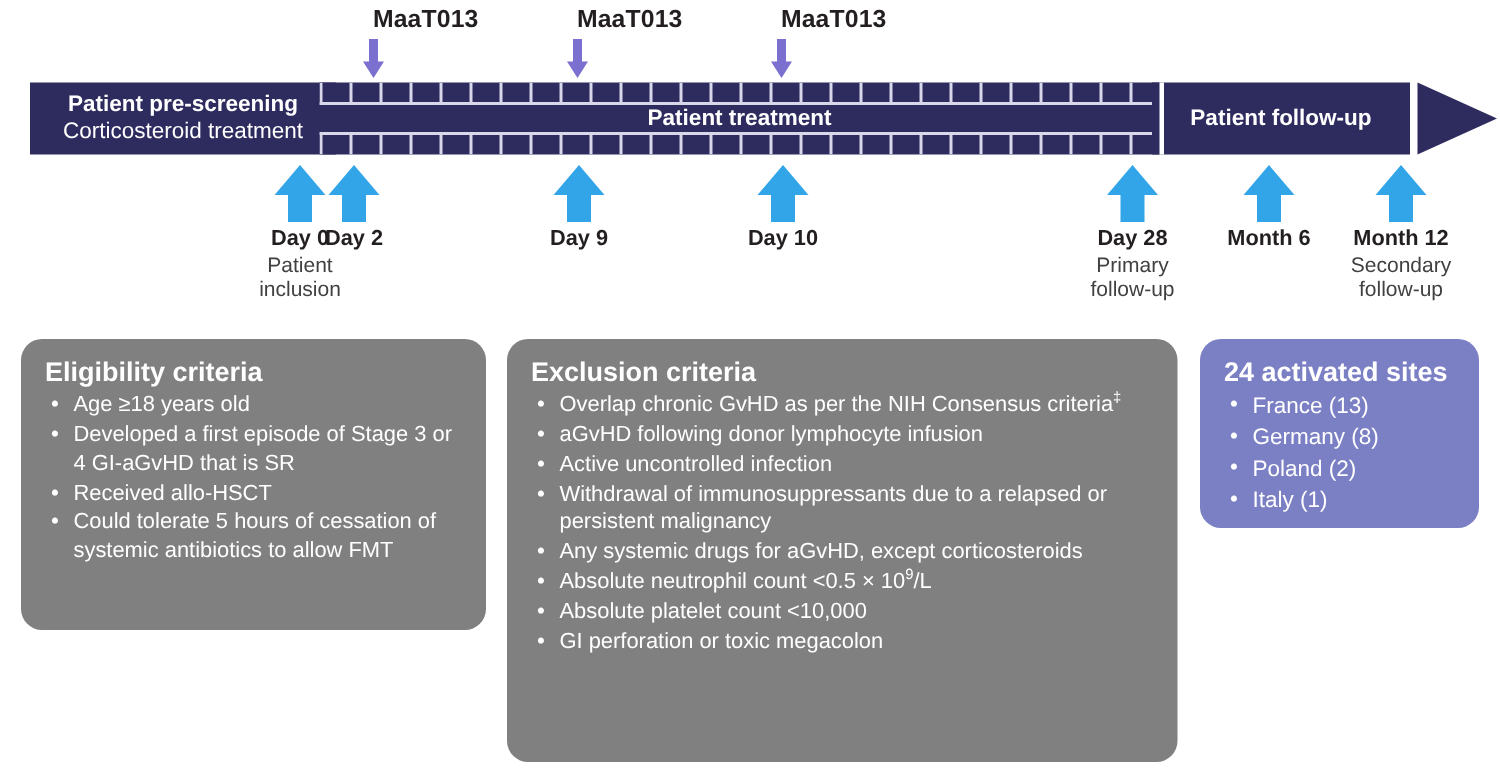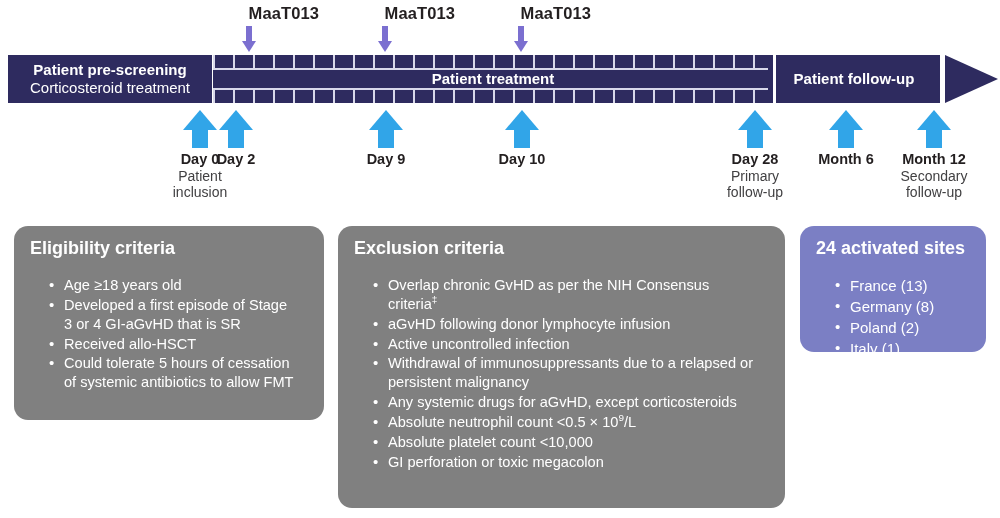--- a/index.html
+++ b/index.html
@@ -17,21 +17,21 @@
   .dose{position:absolute;top:4px;transform:translateX(-50%);text-align:right;width:140px;}
   .dose-label{font-size:16.5px;font-weight:bold;color:#231f20;letter-spacing:.1px;line-height:1.1;}
   .dose-arrow{margin:4px auto 0;width:14px;height:26px;position:relative;}
   .dose-arrow .shaft{position:absolute;left:4px;top:0;width:6px;height:17px;background:#7b6fd0;}
   .dose-arrow .head{position:absolute;left:0;top:15px;width:0;height:0;
      border-left:7px solid transparent;border-right:7px solid transparent;border-top:11px solid #7b6fd0;}
 
   
   .bar{position:absolute;left:8px;top:55px;height:48px;width:990px;}
   .seg{position:absolute;top:0;height:48px;background:#2e2b5f;box-sizing:border-box;}
-  .seg-pre{left:0;width:204px;}
+  .seg-pre{left:12px;width:204px;}
   .seg-trt{left:205px;width:560px;}
   .seg-fup{left:760px;width:172px;}
   .arrowhead{position:absolute;left:937px;top:0;width:0;height:0;
      border-top:24px solid transparent;border-bottom:24px solid transparent;border-left:53px solid #2e2b5f;}
   .seg-label{position:absolute;left:0;right:0;top:0;height:48px;
      display:flex;flex-direction:column;align-items:center;justify-content:center;
      color:#ffffff;z-index:4;pointer-events:none;}
   .seg-label .l1{font-size:15px;font-weight:bold;line-height:1.18;}
   .seg-label .l2{font-size:15px;font-weight:normal;line-height:1.18;}
   .ticks{position:absolute;left:0;right:0;height:13px;overflow:hidden;z-index:2;}
@@ -50,21 +50,21 @@
      border-left:17px solid transparent;border-right:17px solid transparent;border-bottom:20px solid #31a5e8;}
   .ms-arrow .shaft{position:absolute;left:9px;top:19px;width:16px;height:19px;background:#31a5e8;}
   .ms-day{margin-top:3px;font-size:14.5px;font-weight:bold;color:#231f20;line-height:1.15;white-space:nowrap;}
   .ms-sub{font-size:14px;color:#414042;line-height:1.18;}
 
   
   .box{position:absolute;border-radius:14px;color:#ffffff;box-sizing:border-box;}
   .box-grey{background:#808080;}
   .box-purple{background:#7b7fc4;}
   .box h3{margin:0 0 0 0;font-size:18px;font-weight:bold;line-height:1.2;}
-  .box ul{margin:16px;padding:0;list-style:none;}
+  .box ul{margin:1px;padding:0;list-style:none;}
   .box li{position:relative;padding-left:18px;font-size:14.6px;line-height:1.30;margin-top:1px;}
   .box li:before{content:"\2022";position:absolute;left:3px;top:-1px;font-size:15px;}
   .box-purple li{font-size:15px;line-height:1.34;}
   sup{font-size:.68em;vertical-align:super;line-height:0;}
 
   #box-elig{left:14px;top:226px;width:310px;height:194px;padding:12px 14px 10px 16px;}
   #box-excl{left:338px;top:226px;width:447px;height:282px;padding:12px 12px 10px 16px;}
   #box-sites{left:800px;top:226px;width:186px;height:126px;padding:12px 12px 10px 16px;}
 </style>
 </head>

